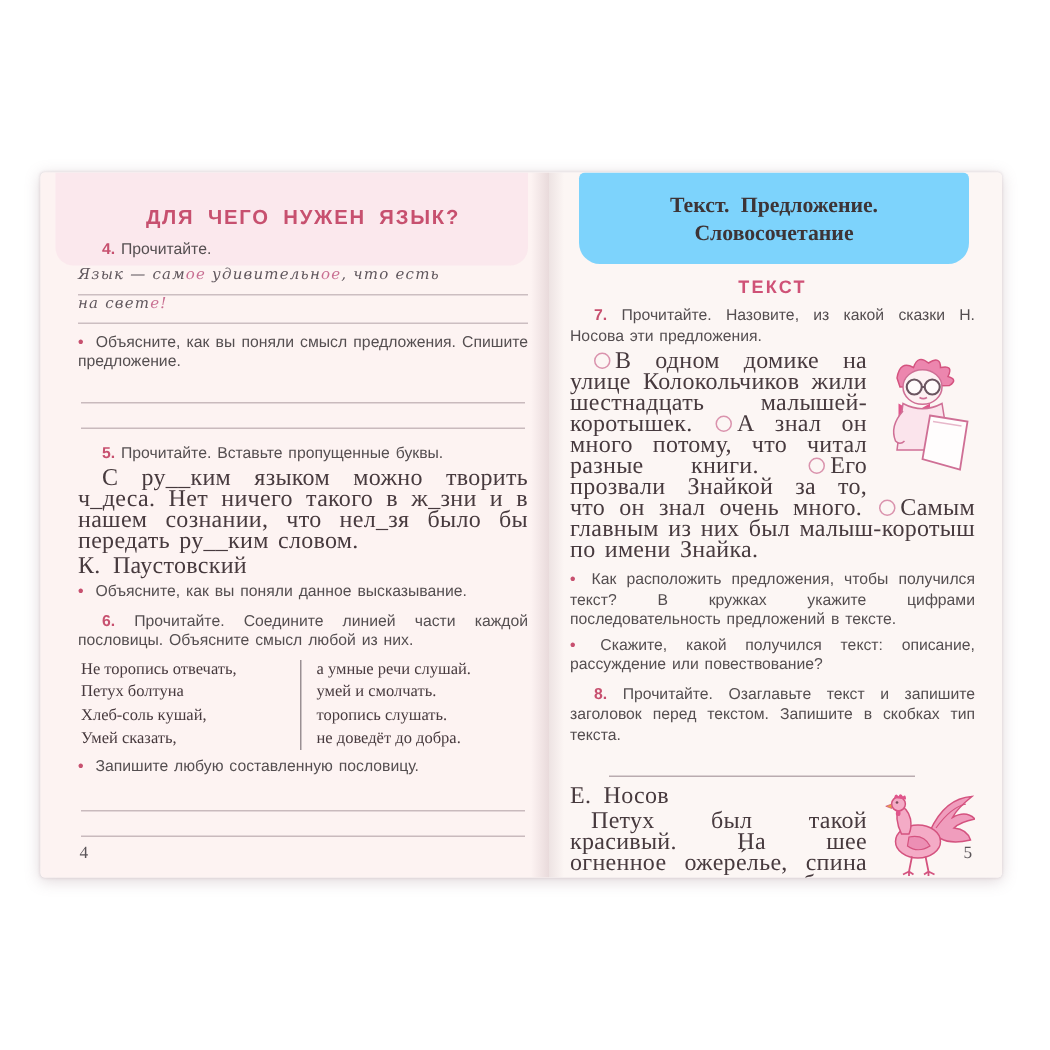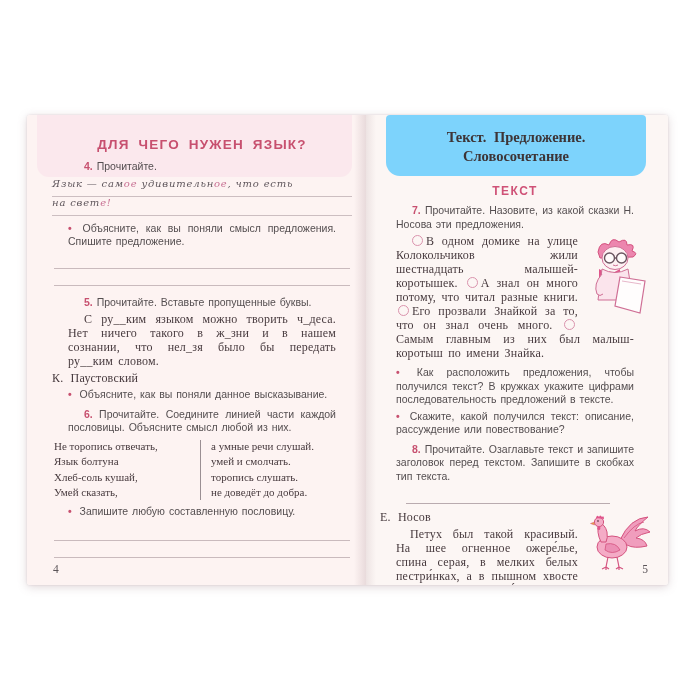--- a/index.html
+++ b/index.html
@@ -16,24 +16,24 @@
   .page-right::before{content:"";position:absolute;top:0;left:0;bottom:0;width:10px;
         background:linear-gradient(to left, rgba(160,130,138,0) , rgba(160,130,138,0.16));}
   .inner-l{position:relative;height:100%;padding:18px 14px 0 25px;box-sizing:border-box;}
   .inner-r{position:relative;height:100%;padding:0 18px 0 14px;box-sizing:border-box;}
 
   .showthrough{position:absolute;top:0;left:10px;right:14px;height:62px;
         background:rgba(248,207,226,0.30);border-radius:0 0 12px 12px;}
 
   .left-heading{margin:4px 0 8px 0;text-align:center;font-size:13.5px;font-weight:bold;
         letter-spacing:1.2px;color:#c7506f;word-spacing:4px;}
-  .para{margin:3px 16px;font-size:10.5px;line-height:13.5px;color:#544e50;
+  .para{margin:3px 0;font-size:10.5px;line-height:13.5px;color:#544e50;
         text-align:justify;word-spacing:1px;}
   .indent{text-indent:16px;}
-  .serif{font-family:"Liberation Serif", serif;font-size:12px;line-height:14px;color:#473a3e;
+  .serif{font-family:"Liberation Serif", serif;font-size:16px;line-height:14px;color:#473a3e;
         word-spacing:2px;letter-spacing:0.2px;}
   .exnum{color:#c7506f;font-weight:bold;font-family:"Liberation Sans", sans-serif;font-size:10.5px;}
   .bullet{color:#c7506f;font-weight:bold;margin-right:4px;}
   .author{text-align:left;margin:2px 2px 2px 0;word-spacing:4px;}
   .rule{height:16px;border-bottom:1px solid #c9babd;margin:0 2px;}
   .hw{margin:4px 0 6px 0;}
   .hw-line{border-bottom:1px solid #ccbec1;height:18px;
         font-family:"DejaVu Serif", serif;font-style:italic;font-size:10px;
         color:#5f565c;letter-spacing:0.8px;}
   .hw-pink{color:#c86f92;}
@@ -103,21 +103,21 @@
       </p>
 
       <p class="para indent" style="margin-top:6px;">
         <span class="exnum">6.</span>
         <span>Прочитайте. Соедините линией части каждой пословицы. Объясните смысл любой из них.</span>
       </p>
 
       <div class="proverbs">
         <div class="pcol pcol-left">
           <div>Не торопись отвечать,</div>
-          <div>Язык болтуна</div>
+          <div>Петух болтуна</div>
           <div>Хлеб-соль кушай,</div>
           <div>Умей сказать,</div>
         </div>
         <div class="pdivider"></div>
         <div class="pcol pcol-right">
           <div>а умные речи слушай.</div>
           <div>умей и смолчать.</div>
           <div>торопись слушать.</div>
           <div>не доведёт до добра.</div>
         </div>

